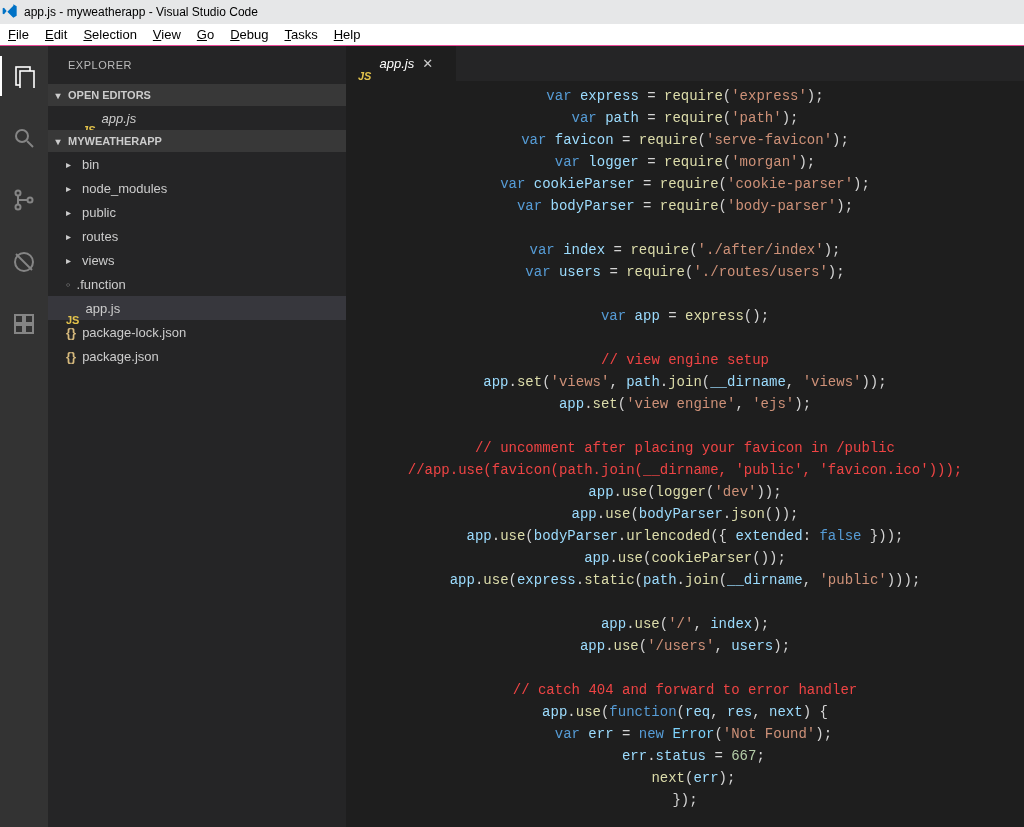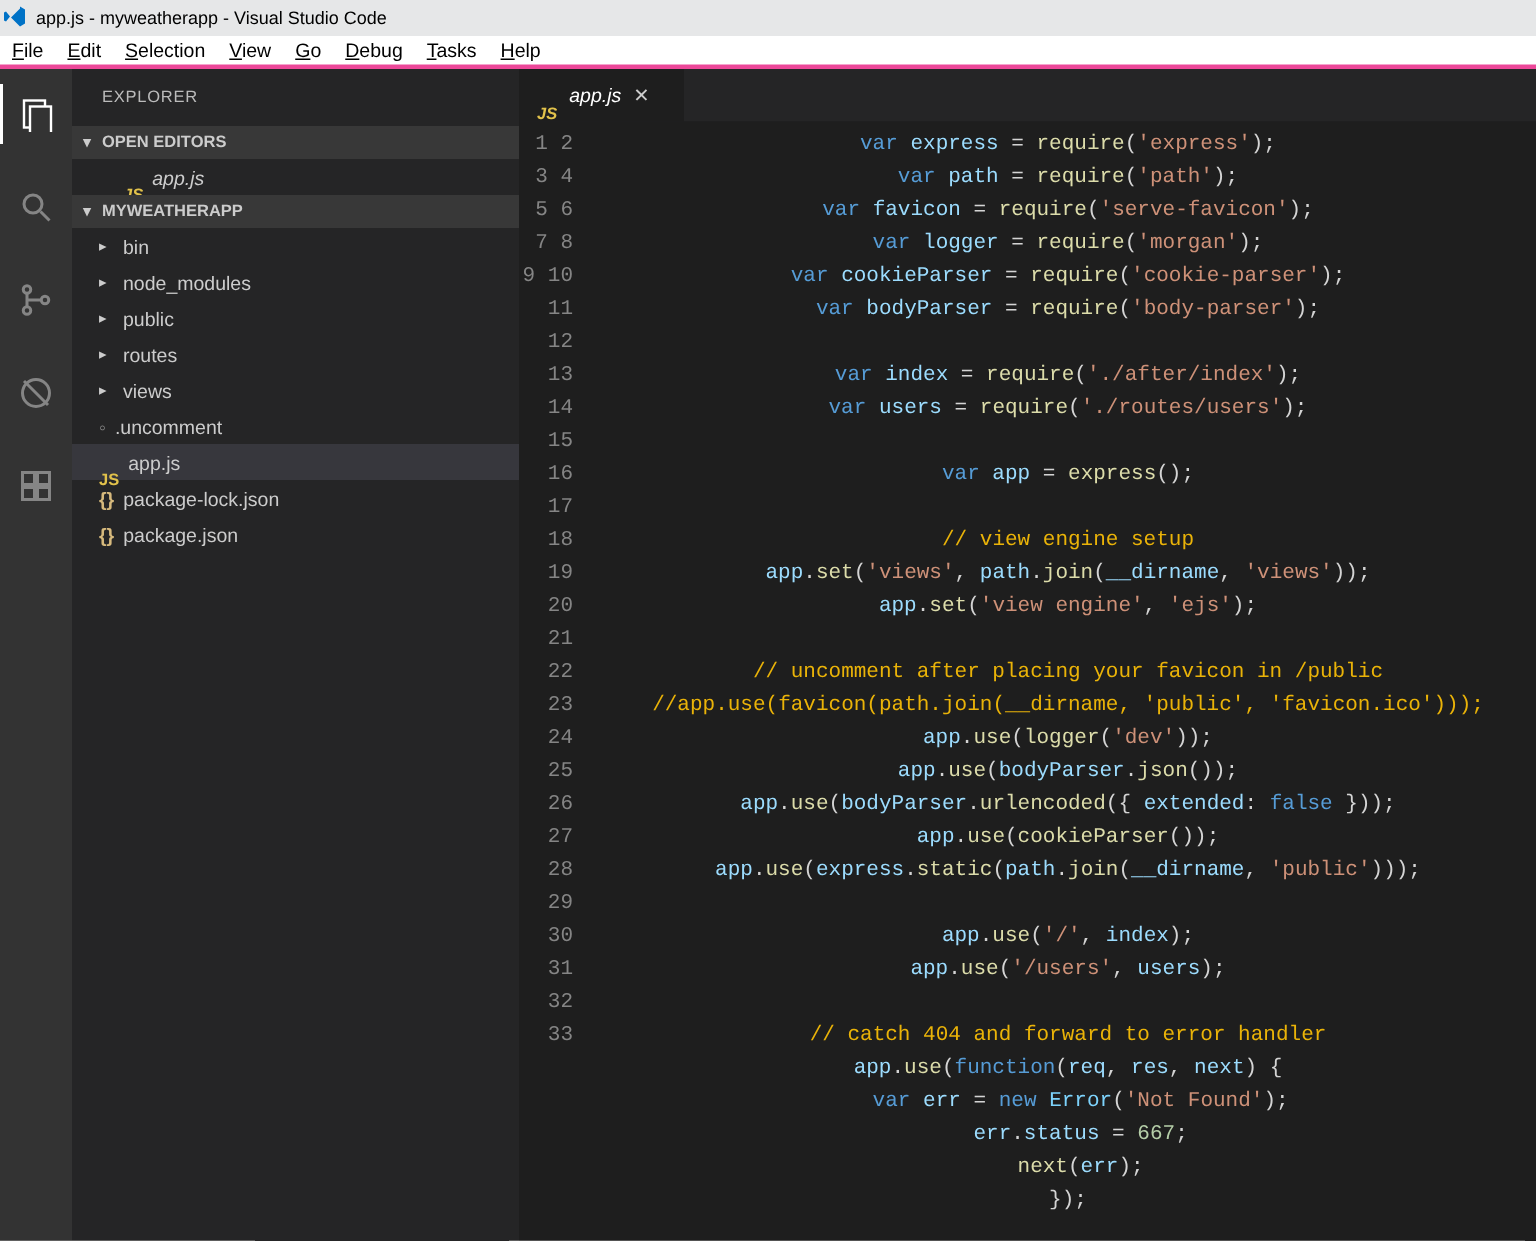--- a/index.html
+++ b/index.html
@@ -1,21 +1,21 @@
 <!DOCTYPE html>
 <html><head>
 <meta charset="utf-8">
 <style>
   * { margin:0; padding:0; box-sizing:border-box; }
   html,body { width:1024px; height:827px; font-family:"Segoe UI",Arial,sans-serif; font-size:13px; color:#ccc; overflow:hidden;}
   
   .titlebar { height:24px; background:#e6e7e8; color:#000; display:flex; align-items:center; gap:6px; padding-left:2px; font-size:12px;text-align:center;}
   .titlebar svg { flex:0 0 auto; }
   
-  .menubar { height:22px; background:#fff; color:#000; display:flex; align-items:center; gap:0; font-size:13px; border-bottom:3px solid #ec4899;}
+  .menubar { height:22px; background:#fff; color:#000; display:flex; align-items:center; gap:0; font-size:13px; border-bottom:1px solid #ec4899;}
   .menubar .mi { padding:2px 8px; cursor:default;}
   .menubar .mi u { text-decoration:underline;}
   
   .workbench { display:flex; height:calc(827px - 24px - 22px); background:#1e1e1e;}
   .activitybar { width:48px; background:#333333; display:flex; flex-direction:column; align-items:center; padding-top:10px; gap:22px;}
   .activitybar .aicon { width:48px; height:40px; display:flex; align-items:center; justify-content:center; cursor:pointer;}
   .activitybar .aicon svg { width:24px; height:24px; }
   .activitybar .aicon.active { border-left:2px solid #fff;}
   .activitybar .aicon .st { stroke:#858585; fill:none;}
   .activitybar .aicon.active .st { stroke:#fff;}
@@ -38,21 +38,21 @@
   .tabbar { height:35px; background:#252526; display:flex; align-items:stretch;}
   .tab { display:flex; align-items:center; gap:8px; padding:0 12px; background:#1e1e1e; color:#fff; font-style:italic; font-size:13px; min-width:110px; cursor:pointer;}
   .tab .close { font-style:normal; color:#ccc; cursor:pointer;}
   .editor-body { flex:1; display:flex; background:#1e1e1e; overflow:hidden; font-family:Consolas,"Courier New",monospace; font-size:14px; line-height:22px;}
   .gutter { width:54px; text-align:right; color:#858585; padding-right:18px; padding-top:4px; user-select:none;}
   .code { flex:1; white-space:pre; color:#d4d4d4; padding-top:4px;text-align:center;}
   .tok-kw   { color:#569cd6;}
   .tok-var  { color:#9cdcfe;}
   .tok-fn   { color:#dcdcaa;}
   .tok-str  { color:#ce9178;}
-  .tok-cmt  { color:#eab308;margin-top:20px;}
+  .tok-cmt  { color:#ef4444;margin-top:20px;}
   .tok-num  { color:#b5cea8;}
   .tok-type { color:#7dd3fc;}
 </style>
 </head>
 <body>
 
 <div class="titlebar">
   <span>
     <svg width="16" height="16" viewBox="0 0 24 24">
         <path fill="#0072c6" d="M17 2l5 3v14l-5 3-9-9 9-9zM3 7l4 5-4 5-2-1V8l2-1z"></path>
@@ -153,21 +153,21 @@
         <div class="tree-row depth1">
           <span class="tw-icon">▸</span>
           <span>routes</span>
         </div>
         <div class="tree-row depth1">
           <span class="tw-icon">▸</span>
           <span>views</span>
         </div>
         <div class="tree-row depth1">
           <span class="fi-dot">◦</span>
-          <span>.uncomment</span>
+          <span>.function</span>
         </div>
         <div class="tree-row depth1 active">
           <span class="fi-js">JS</span>
           <span>app.js</span>
         </div>
         <div class="tree-row depth1">
           <span class="fi-braces">{}</span>
           <span>package-lock.json</span>
         </div>
         <div class="tree-row depth1">
@@ -179,54 +179,20 @@
 
   <div class="editor-area">
     <div class="tabbar">
       <div class="tab">
         <span class="fi-js">JS</span>
         <span>app.js</span>
         <span class="close">✕</span>
       </div>
     </div>
     <div class="editor-body">
-      <div class="gutter" id="gutter">1
-2
-3
-4
-5
-6
-7
-8
-9
-10
-11
-12
-13
-14
-15
-16
-17
-18
-19
-20
-21
-22
-23
-24
-25
-26
-27
-28
-29
-30
-31
-32
-33
-</div>
       <div class="code" id="code"><span class="tok-kw">var</span> <span class="tok-var">express</span> = <span class="tok-fn">require</span>(<span class="tok-str">'express'</span>);
 <span class="tok-kw">var</span> <span class="tok-var">path</span> = <span class="tok-fn">require</span>(<span class="tok-str">'path'</span>);
 <span class="tok-kw">var</span> <span class="tok-var">favicon</span> = <span class="tok-fn">require</span>(<span class="tok-str">'serve-favicon'</span>);
 <span class="tok-kw">var</span> <span class="tok-var">logger</span> = <span class="tok-fn">require</span>(<span class="tok-str">'morgan'</span>);
 <span class="tok-kw">var</span> <span class="tok-var">cookieParser</span> = <span class="tok-fn">require</span>(<span class="tok-str">'cookie-parser'</span>);
 <span class="tok-kw">var</span> <span class="tok-var">bodyParser</span> = <span class="tok-fn">require</span>(<span class="tok-str">'body-parser'</span>);
 
 <span class="tok-kw">var</span> <span class="tok-var">index</span> = <span class="tok-fn">require</span>(<span class="tok-str">'./after/index'</span>);
 <span class="tok-kw">var</span> <span class="tok-var">users</span> = <span class="tok-fn">require</span>(<span class="tok-str">'./routes/users'</span>);
 

